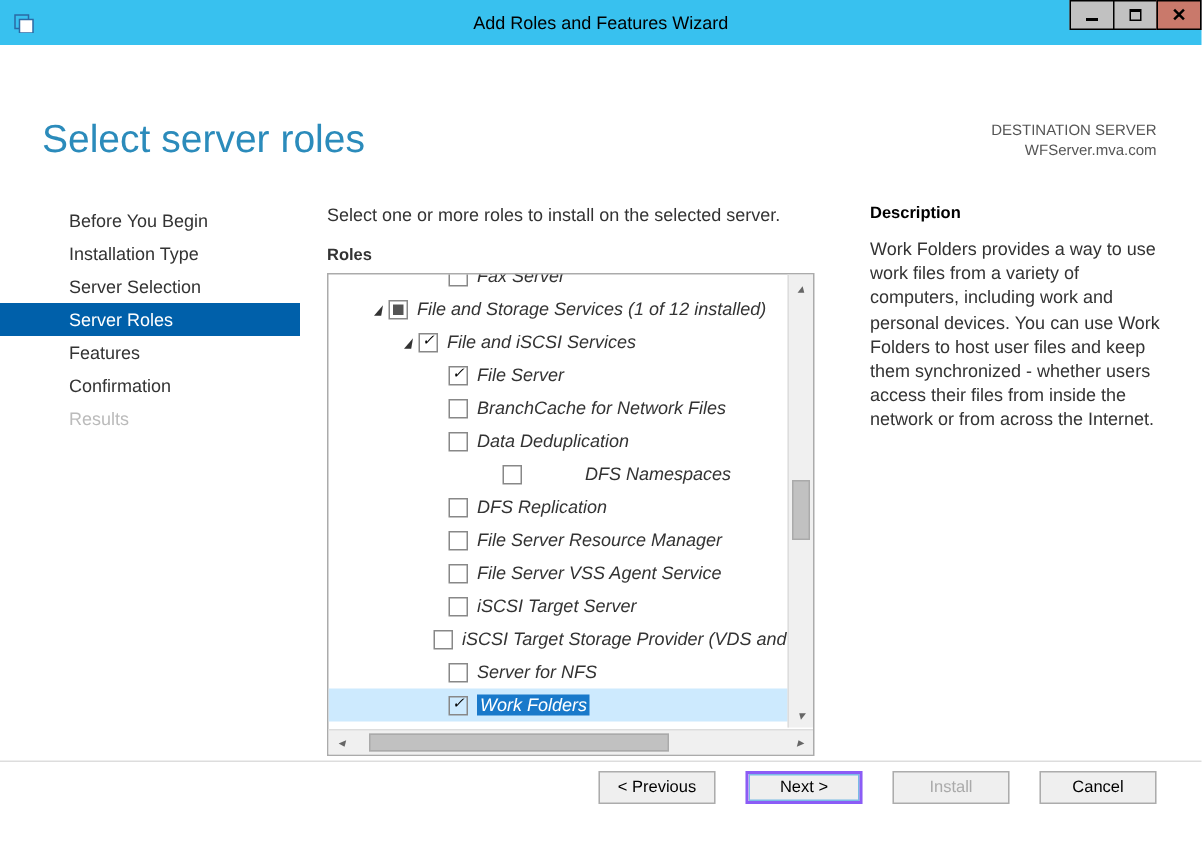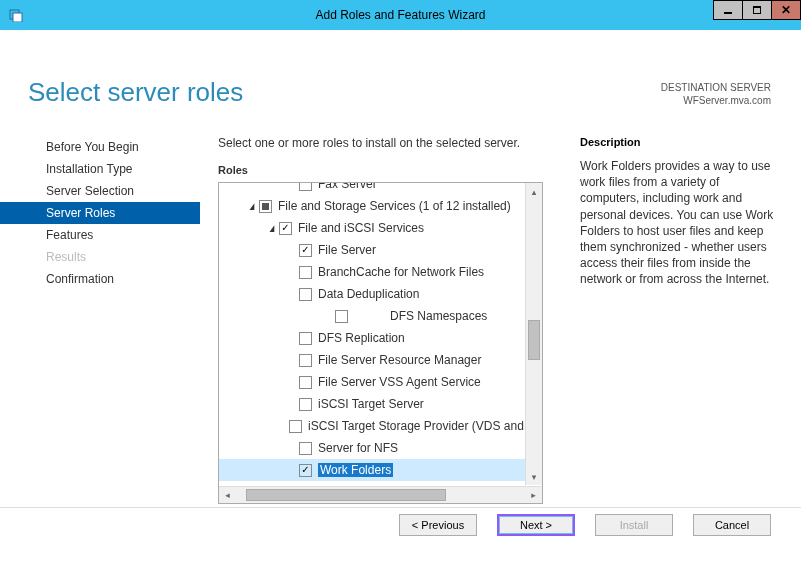--- a/index.html
+++ b/index.html
@@ -99,20 +99,21 @@
     font-size: 12px;
     color: #333;
   }
   .instruction { margin-bottom: 14px; }
   .subhead { font-weight: bold; margin-bottom: 6px; font-size: 11px;}
   .roles-box {
     border: 1px solid #ababab;
     width: 325px; height: 322px;
     position: relative;
     overflow: hidden;
+    font-style: italic;
   }
   .roles-tree {
     height: 302px;
     overflow: hidden;
     position: relative;
     font-size: 12px;
     padding-top: 2px;
   }
   .t-row { display:flex; align-items:center; height:22px; white-space:nowrap; }
   .t-caret {
@@ -211,22 +212,22 @@
     </div>
   </div>
 
   <div class="main-area">
     <div class="nav" id="nav">
         <div class="nav-item">Before You Begin</div>
         <div class="nav-item">Installation Type</div>
         <div class="nav-item">Server Selection</div>
         <div class="nav-item active">Server Roles</div>
         <div class="nav-item">Features</div>
+        <div class="nav-item">Confirmation</div>
         <div class="nav-item disabled">Results</div>
-        <div class="nav-item">Confirmation</div>
       </div>
 
     <div class="center-col">
       <div class="instruction">Select one or more roles to install on the selected server.</div>
       <div class="subhead">Roles</div>
       <div class="roles-box">
         <div class="roles-tree" id="rolesTree">
             <div class="t-row" style="margin-top: -12px; padding-left: 68px;">
               <span class="t-caret"></span>
               <span class="cb"></span>

